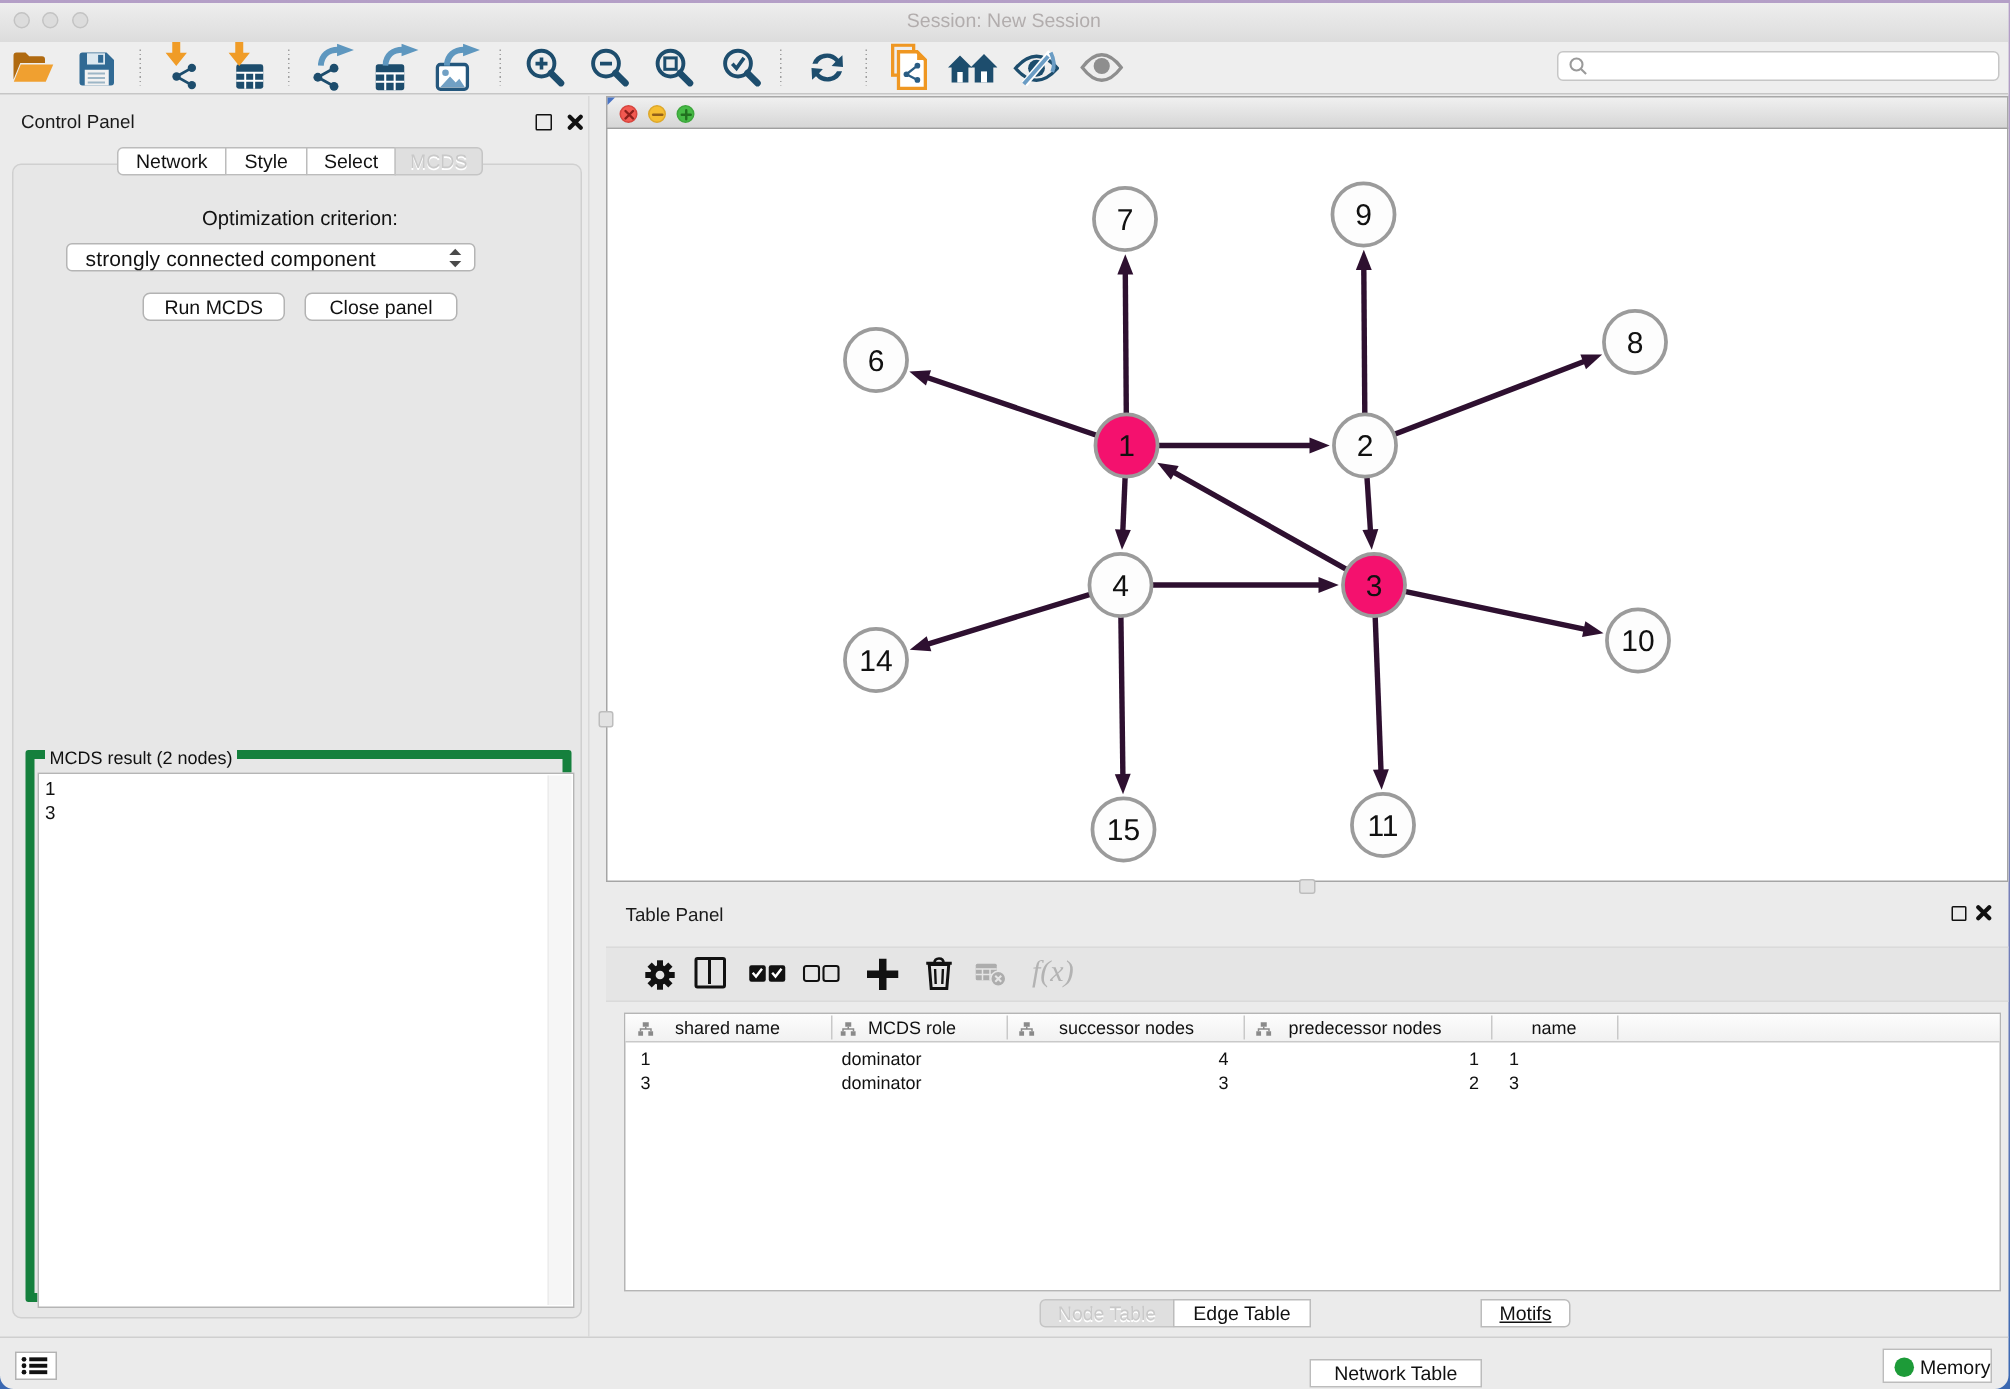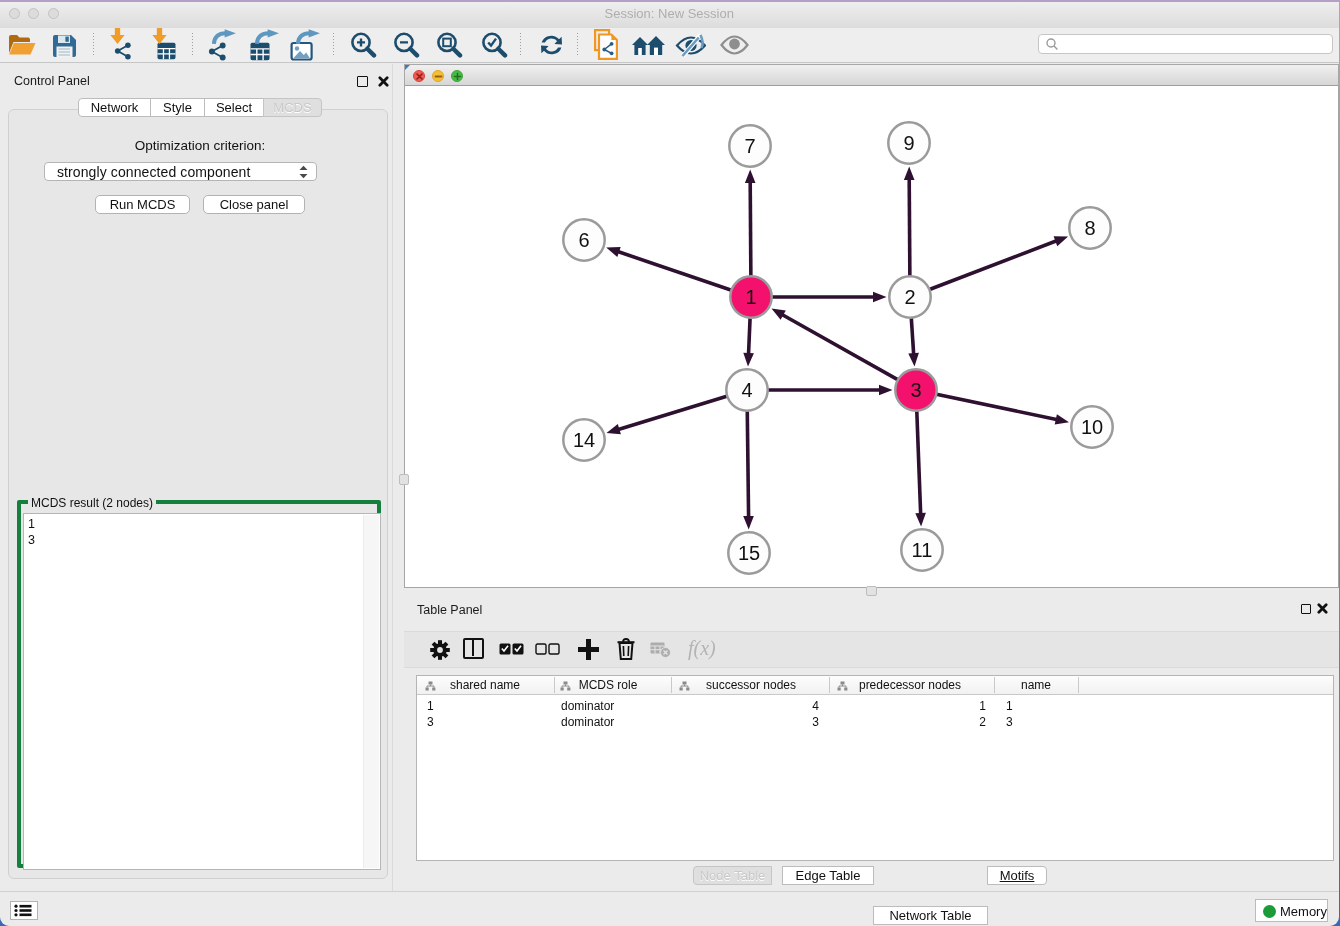--- a/index.html
+++ b/index.html
@@ -199,21 +199,21 @@
     <div style="position:absolute;left:44px;top:98px;width:273px;height:19px;background:#fff;border:1px solid #b5b5b5;border-radius:4px;box-sizing:border-box;">
       <div style="position:absolute;left:12px;top:1px;font-size:14px;letter-spacing:0.1px;color:#111;">strongly connected component</div>
       <svg width="11" height="14" viewBox="0 0 11 14" style="position:absolute;right:7px;top:2px;">
         <path d="M1.5 5 L5.5 0.8 L9.5 5 Z" fill="#4a4a4a"></path>
         <path d="M1.5 9 L5.5 13.2 L9.5 9 Z" fill="#4a4a4a"></path>
       </svg>
     </div>
     <div class="wbtn" style="left:95px;top:131px;width:95px;height:19px;border-radius:5px;text-align:center;font-size:13px;font-weight:500;color:#111;line-height:17px;">Run MCDS</div>
     <div class="wbtn" style="left:203px;top:131px;width:102px;height:19px;border-radius:5px;text-align:center;font-size:13px;font-weight:500;color:#111;line-height:17px;">Close panel</div>
 
-    <div style="position:absolute;left:17px;top:436px;width:364px;height:368px;border:4px solid #15803d;border-radius:2px;box-sizing:border-box;">
+    <div style="position:absolute;left:17px;top:436px;width:364px;height:368px;border:6px solid #15803d;border-radius:2px;box-sizing:border-box;">
       <div style="position:absolute;left:7px;top:-7px;font-size:12px;color:#111;background:#e7e7e7;padding:0 3px;line-height:13px;">MCDS result (2 nodes)</div>
       <div style="position:absolute;left:2px;top:9px;width:358px;height:357px;background:#fff;border:1px solid #b5b5b5;box-sizing:border-box;">
         <div style="position:absolute;right:1px;top:1px;width:15px;height:353px;background:#f6f6f6;border-left:1px solid #ececec;"></div>
         <div style="position:absolute;left:4px;top:3px;font-size:12.5px;line-height:15.5px;color:#111;">1<br>3</div>
       </div>
     </div>
   </div>
   <div id="netwin" style="position:absolute;left:404px;top:62px;width:934.5px;height:524px;">
     <div style="position:absolute;left:0;top:0;width:100%;height:22px;background:linear-gradient(180deg,#f0f0f0,#d6d6d6);border:1px solid #a8a8a8;border-bottom:1px solid #9f9f9f;box-sizing:border-box;">
       <div style="position:absolute;left:8px;top:5px;width:12px;height:12px;border-radius:50%;background:#f25951;border:0.5px solid #d6453e;box-sizing:border-box;">
@@ -380,21 +380,21 @@
       <div class="cell" style="left:254px;top:23px;width:148px;text-align:right;">4</div>
       <div class="cell" style="left:412px;top:23px;width:157px;text-align:right;">1</div>
       <div class="cell" style="left:589px;top:23px;">1</div>
       <div class="cell" style="left:10px;top:39px;">3</div>
       <div class="cell" style="left:144px;top:39px;">dominator</div>
       <div class="cell" style="left:254px;top:39px;width:148px;text-align:right;">3</div>
       <div class="cell" style="left:412px;top:39px;width:157px;text-align:right;">2</div>
       <div class="cell" style="left:589px;top:39px;">3</div>
     </div>
 
-    <div class="tab tabsel" style="left:289px;top:273px;width:79px;border-radius:4px 0 0 4px;text-align:center;">Node Table</div>
+    <div class="tab tabsel" style="left:289px;top:273px;width:90px;border-radius:4px 0 0 4px;text-align:center;">Node Table</div>
     <div class="tab" style="left:378px;top:273px;width:92px;">Edge Table</div>
     <div class="tab" style="left:469px;top:273px;width:115px;margin-top:40px;">Network Table</div>
     <div class="tab" style="left:583px;top:273px;width:60px;border-radius:0 4px 4px 0;text-decoration:underline;">Motifs</div>
   </div>
   <div id="statusbar">
     <div class="wbtn" style="left:10px;top:9px;width:28px;height:19px;">
       <svg width="20" height="13" viewBox="0 0 20 13" style="position:absolute;left:3px;top:2px;">
         <circle cx="2" cy="2.2" r="1.6" fill="#111"></circle>
           <rect x="5.5" y="0.9" width="12" height="2.6" fill="#111"></rect>
         <circle cx="2" cy="6.5" r="1.6" fill="#111"></circle>

